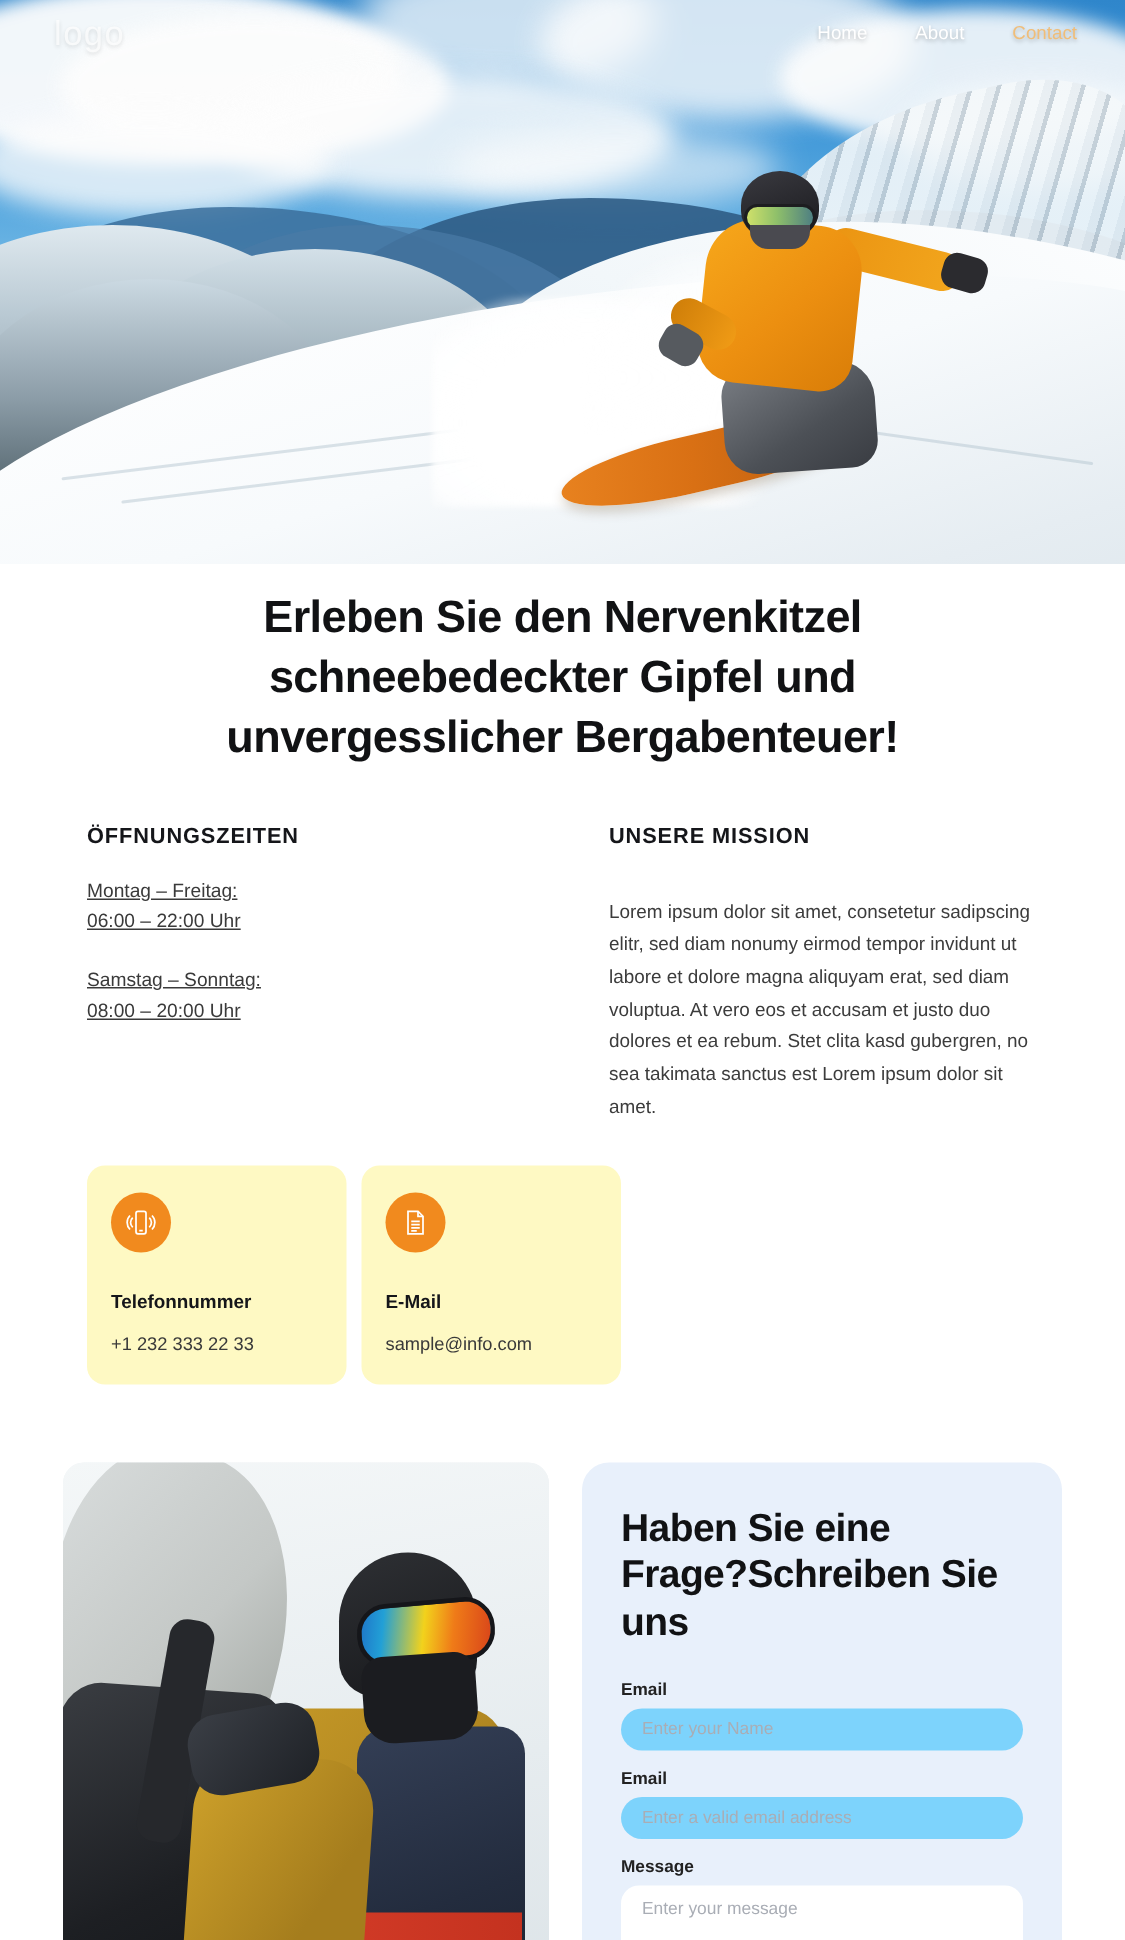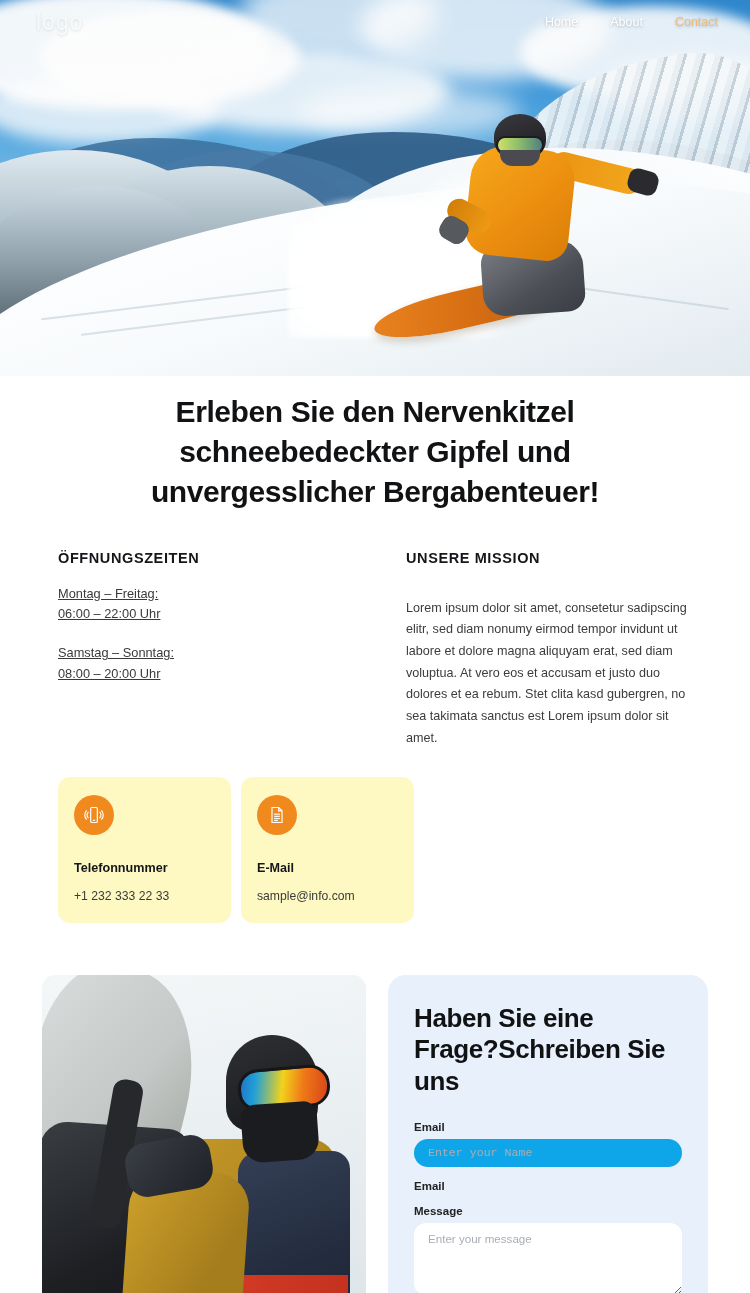--- a/index.html
+++ b/index.html
@@ -184,22 +184,22 @@
     border-radius:40px 34px 10px 10px;transform:rotate(4deg);
   }
   .p-glove{position:absolute;left:84px;top:164px;width:86px;height:54px;background:linear-gradient(140deg,#3b3f46,#1e2126);border-radius:20px;transform:rotate(-10deg);}
 
   .form-card{
     flex:1;background:#e8f0fb;border-radius:18px;padding:28px 26px 26px;
   }
   .form-title{font-size:26px;font-weight:800;line-height:1.2;color:#111214;letter-spacing:-.4px;margin-bottom:24px;}
   .field-label{font-size:11.5px;font-weight:700;color:#222;margin-bottom:6px;}
   .inp{
-    width:100%;height:28px;border-radius:14px;border:none;background:#0ea5e9;
-    padding:0 14px;font-size:11.6px;color:#333;font-family:Liberation Mono, monospace;outline:none;
+    width:100%;height:28px;border-radius:14px;border:none;background:#7dd3fc;
+    padding:0 14px;font-size:11.6px;color:#333;font-family:Liberation Sans, sans-serif;outline:none;
   }
   .inp::placeholder{color:#a9adb5;}
   .field{margin-bottom:13px;}
   .ta{
     width:100%;height:72px;border-radius:12px;border:none;background:#fff;padding:9px 14px;
     font-size:11.6px;color:#333;font-family:"Liberation Sans",sans-serif;outline:none;resize:vertical;
   }
   .ta::placeholder{color:#a9adb5;}
 </style>
 </head>
@@ -332,20 +332,21 @@
       <div class="form-card">
         <div class="form-title">Haben Sie eine Frage?Schreiben Sie uns</div>
 
         <div class="field">
           <div class="field-label">Email</div>
           <input class="inp" type="text" placeholder="Enter your Name" value="" style="">
         </div>
 
         <div class="field">
           <div class="field-label">Email</div>
+          <input class="inp" type="email" placeholder="Enter a valid email address" style="">
         </div>
 
         <div class="field">
           <div class="field-label">Message</div>
           <textarea class="ta" placeholder="Enter your message" style=""></textarea>
         </div>
 
       </div>
 
     </div>

